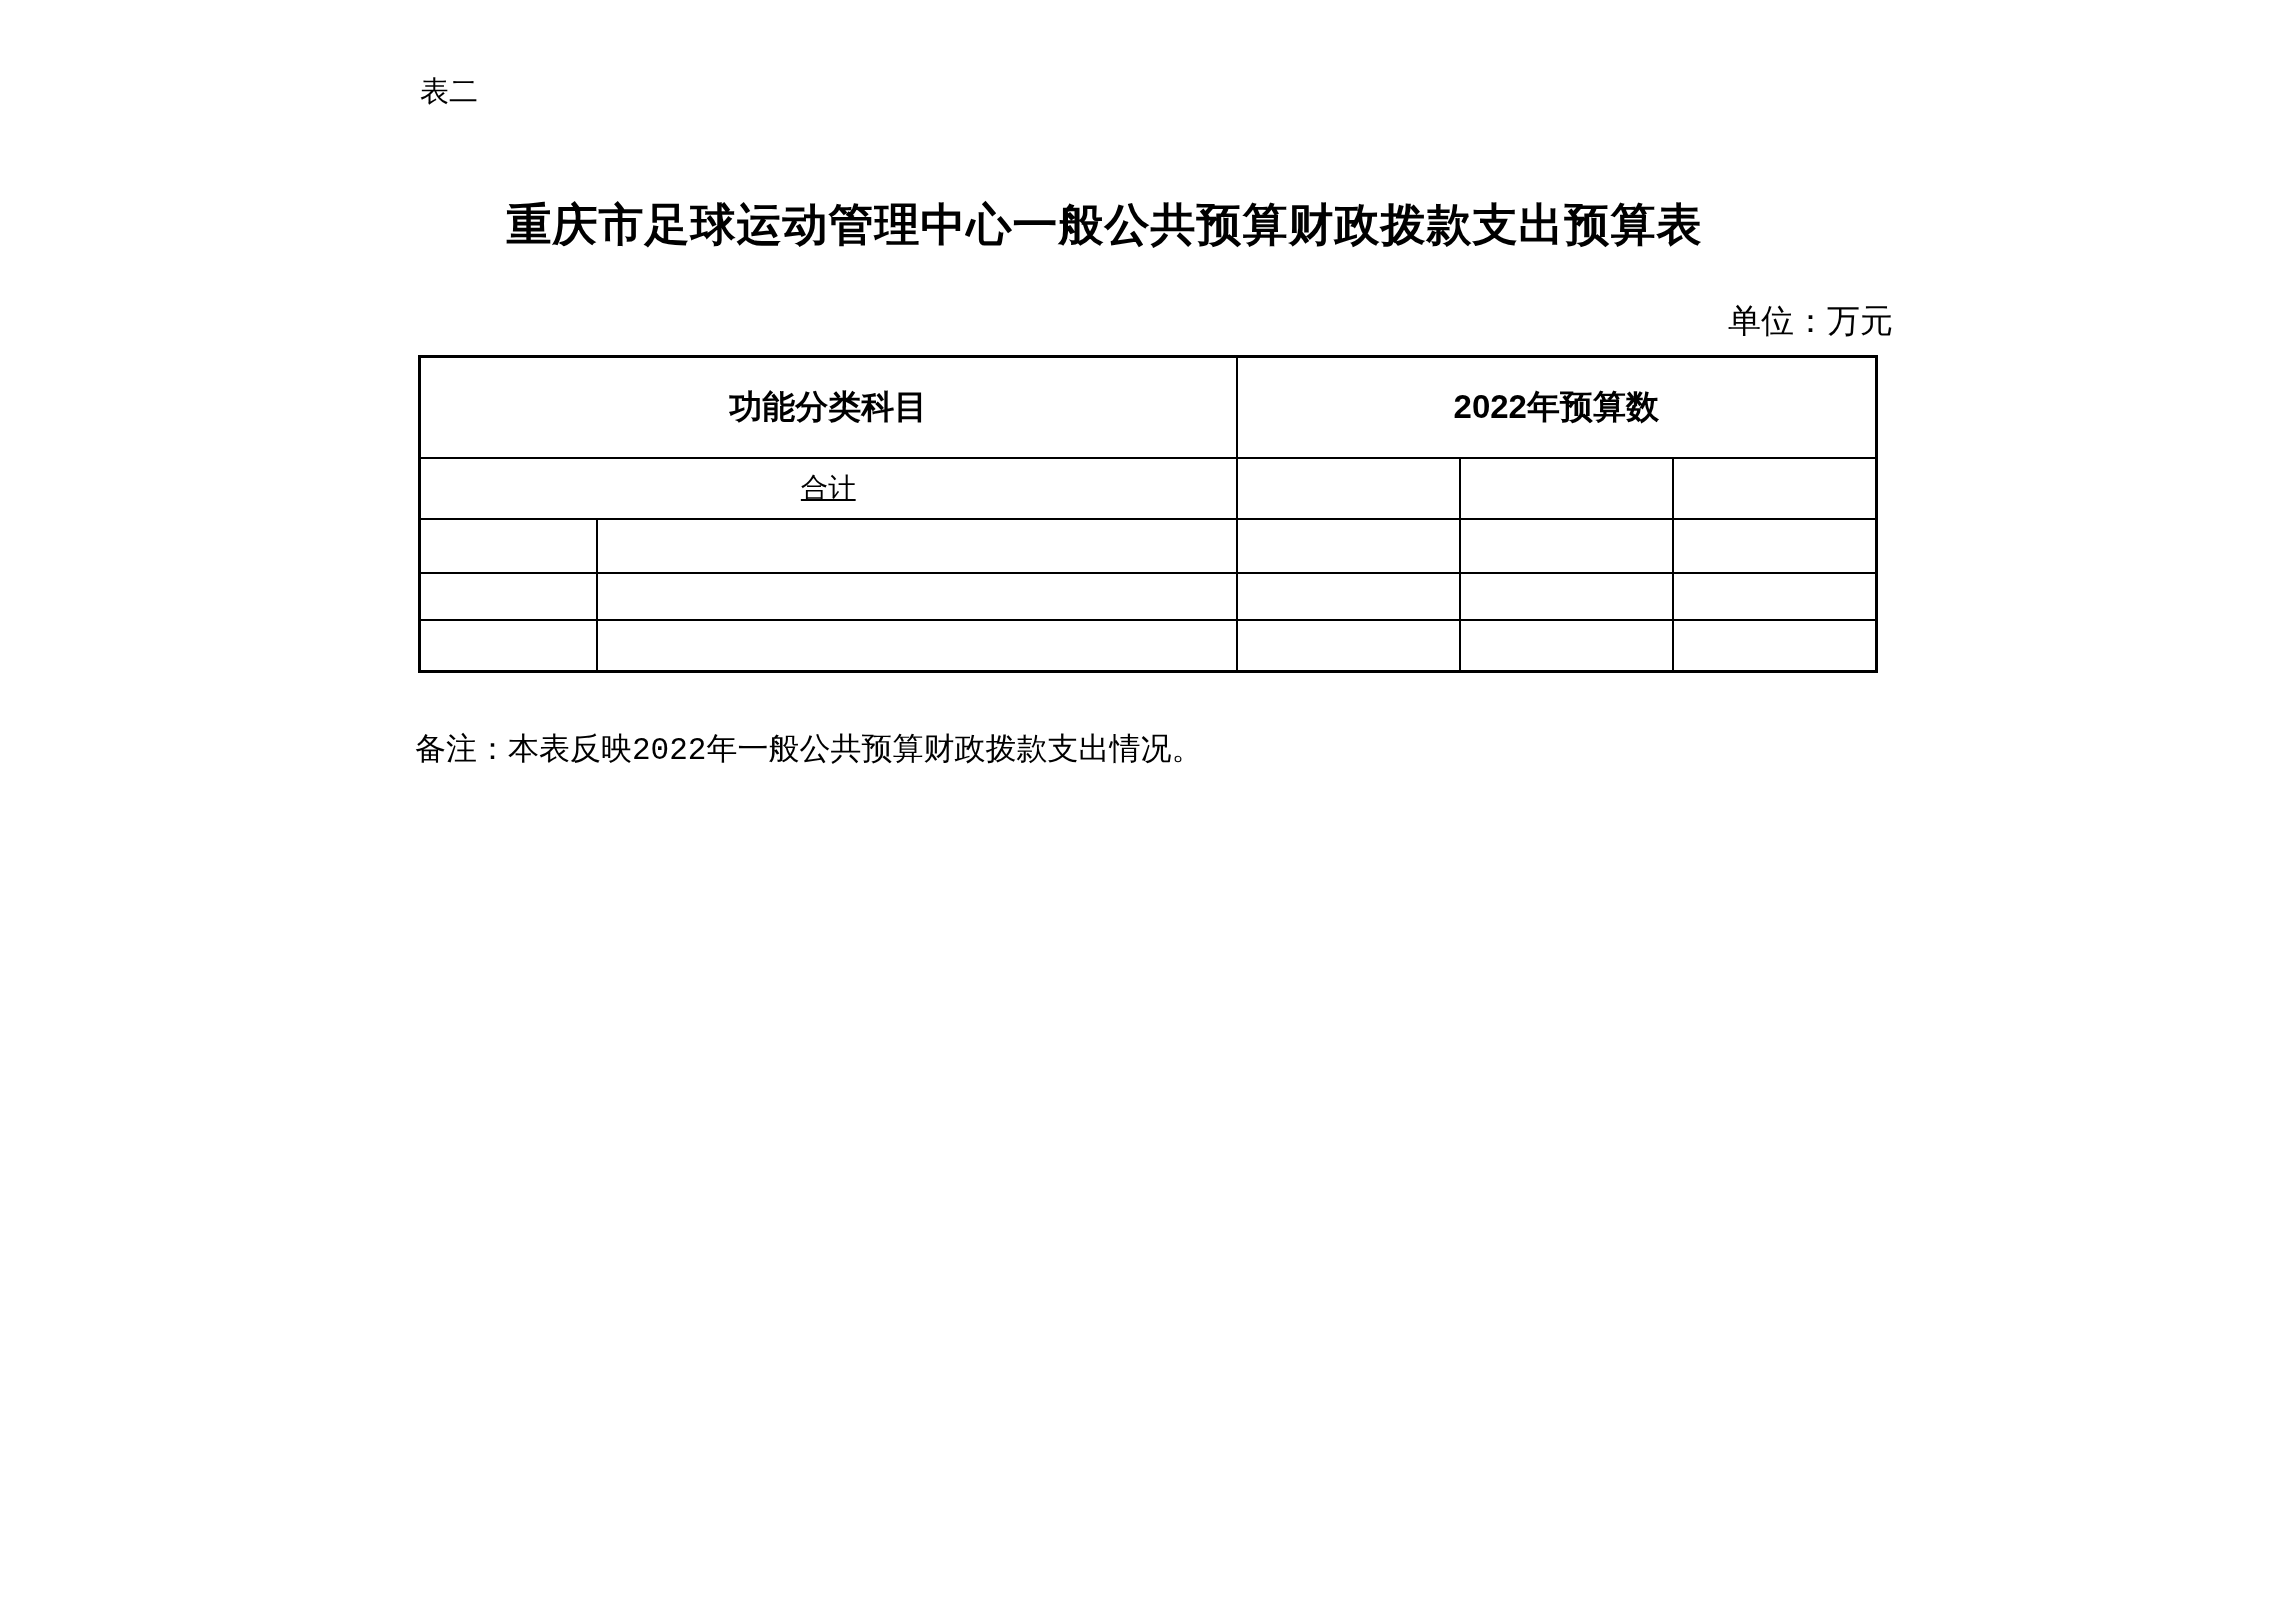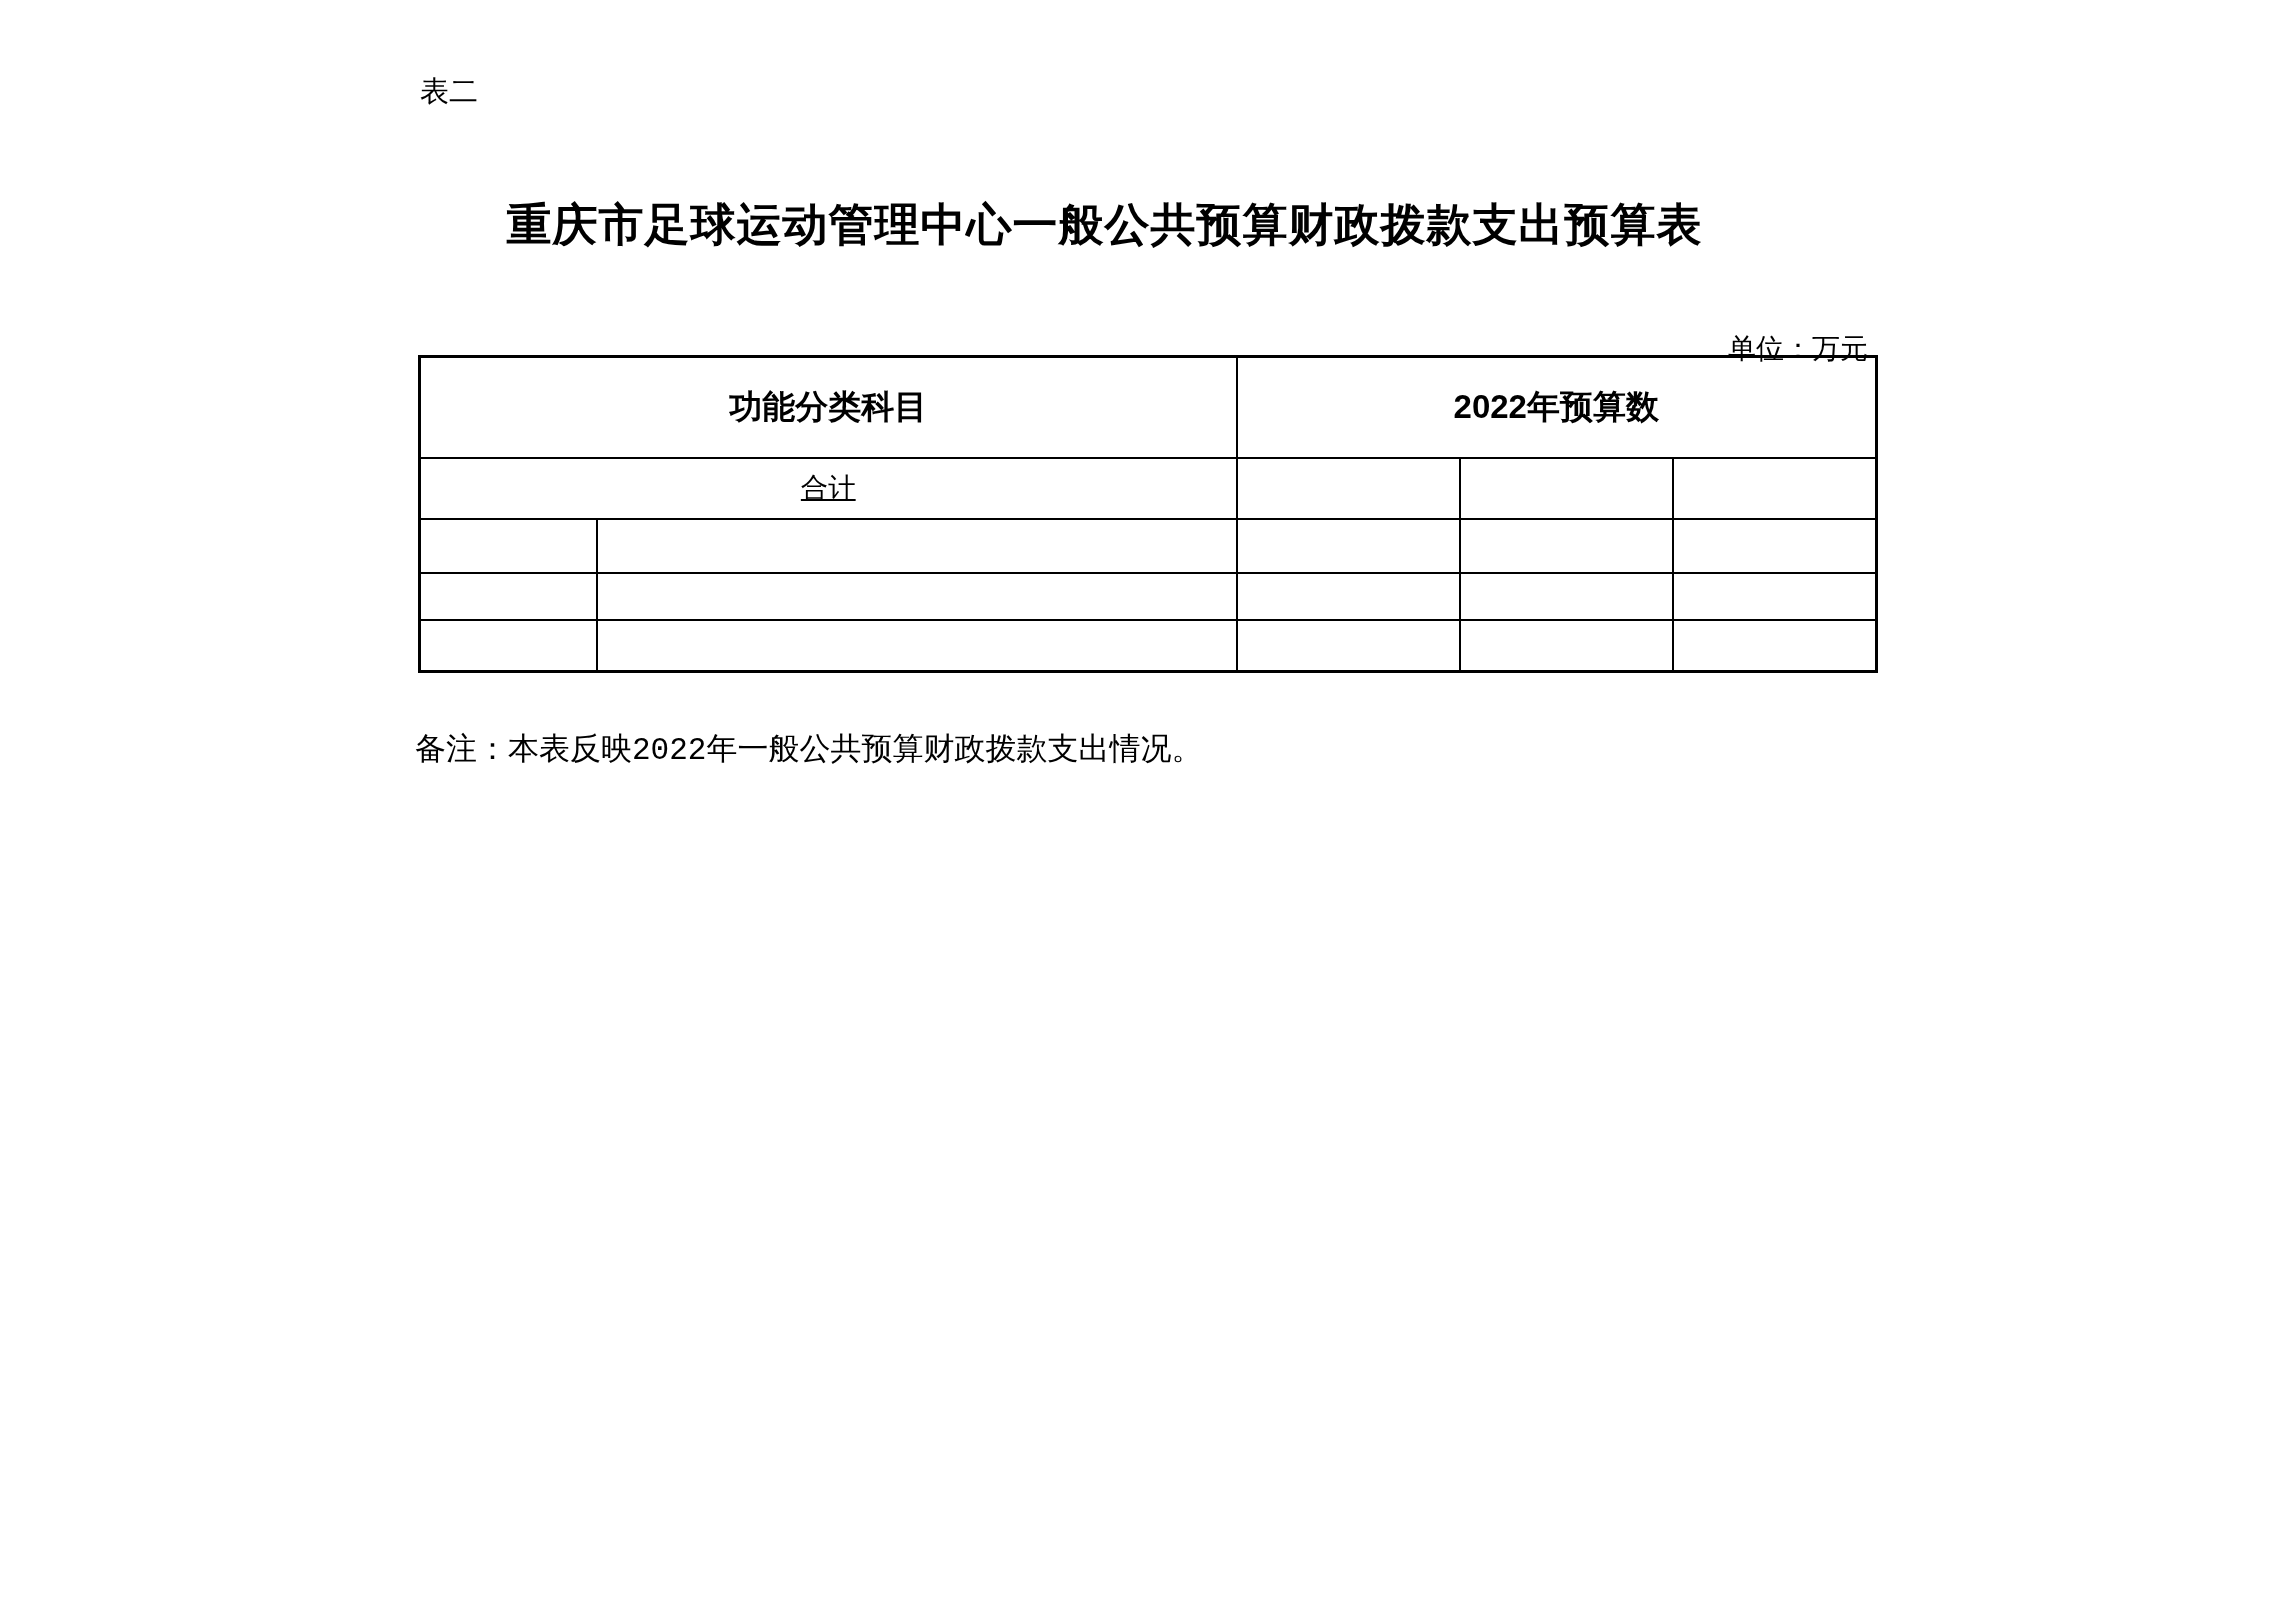--- a/index.html
+++ b/index.html
@@ -35,24 +35,23 @@
     font-size: 45px;
     font-weight: 700;
     letter-spacing: 1px;
     font-family: "Liberation Serif", "DejaVu Serif", serif;
   }
 
   .unit-label {
     position: absolute;
     left: 1728px;
     top: 303px;
-    font-size: 28px;
+    font-size: 33px;
     line-height: 1.1;
     font-family: "Liberation Serif", "DejaVu Serif", serif;
-    margin-top: 31px;
   }
 
   table.budget-table {
     position: absolute;
     left: 418px;
     top: 355px;
     width: 1457px;
     border-collapse: collapse;
     table-layout: fixed;
     border: 3.9px solid #000000;

